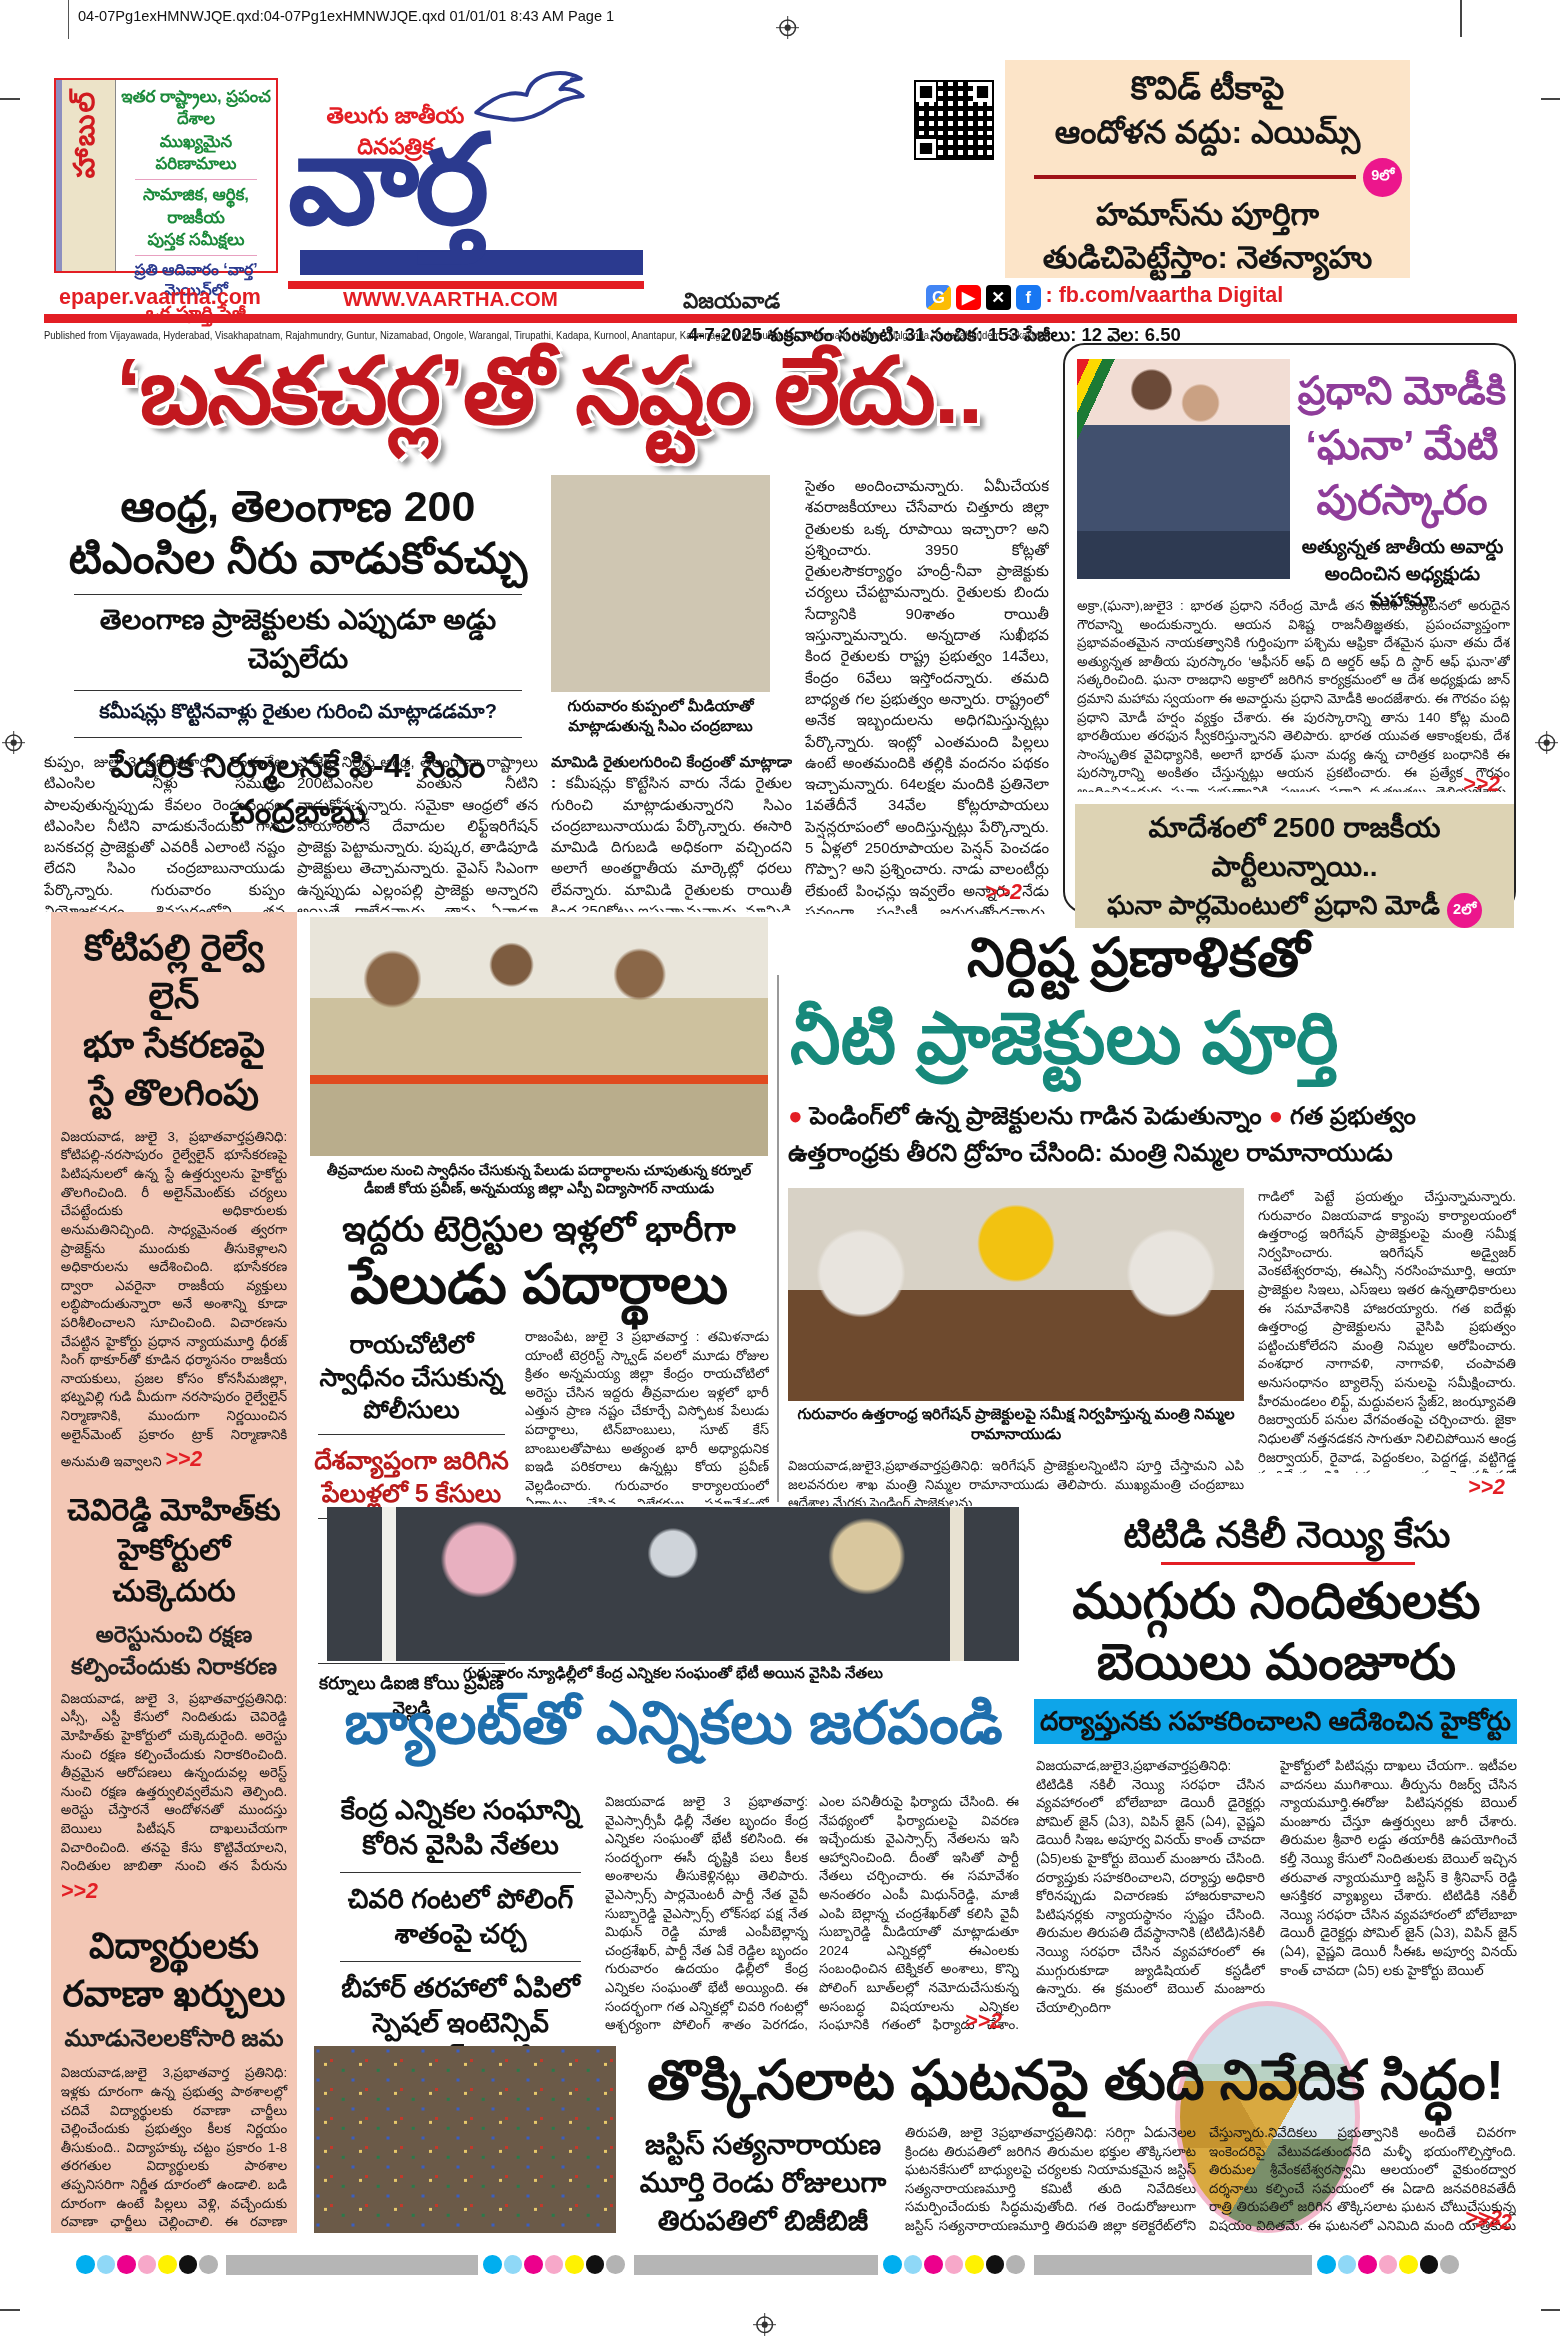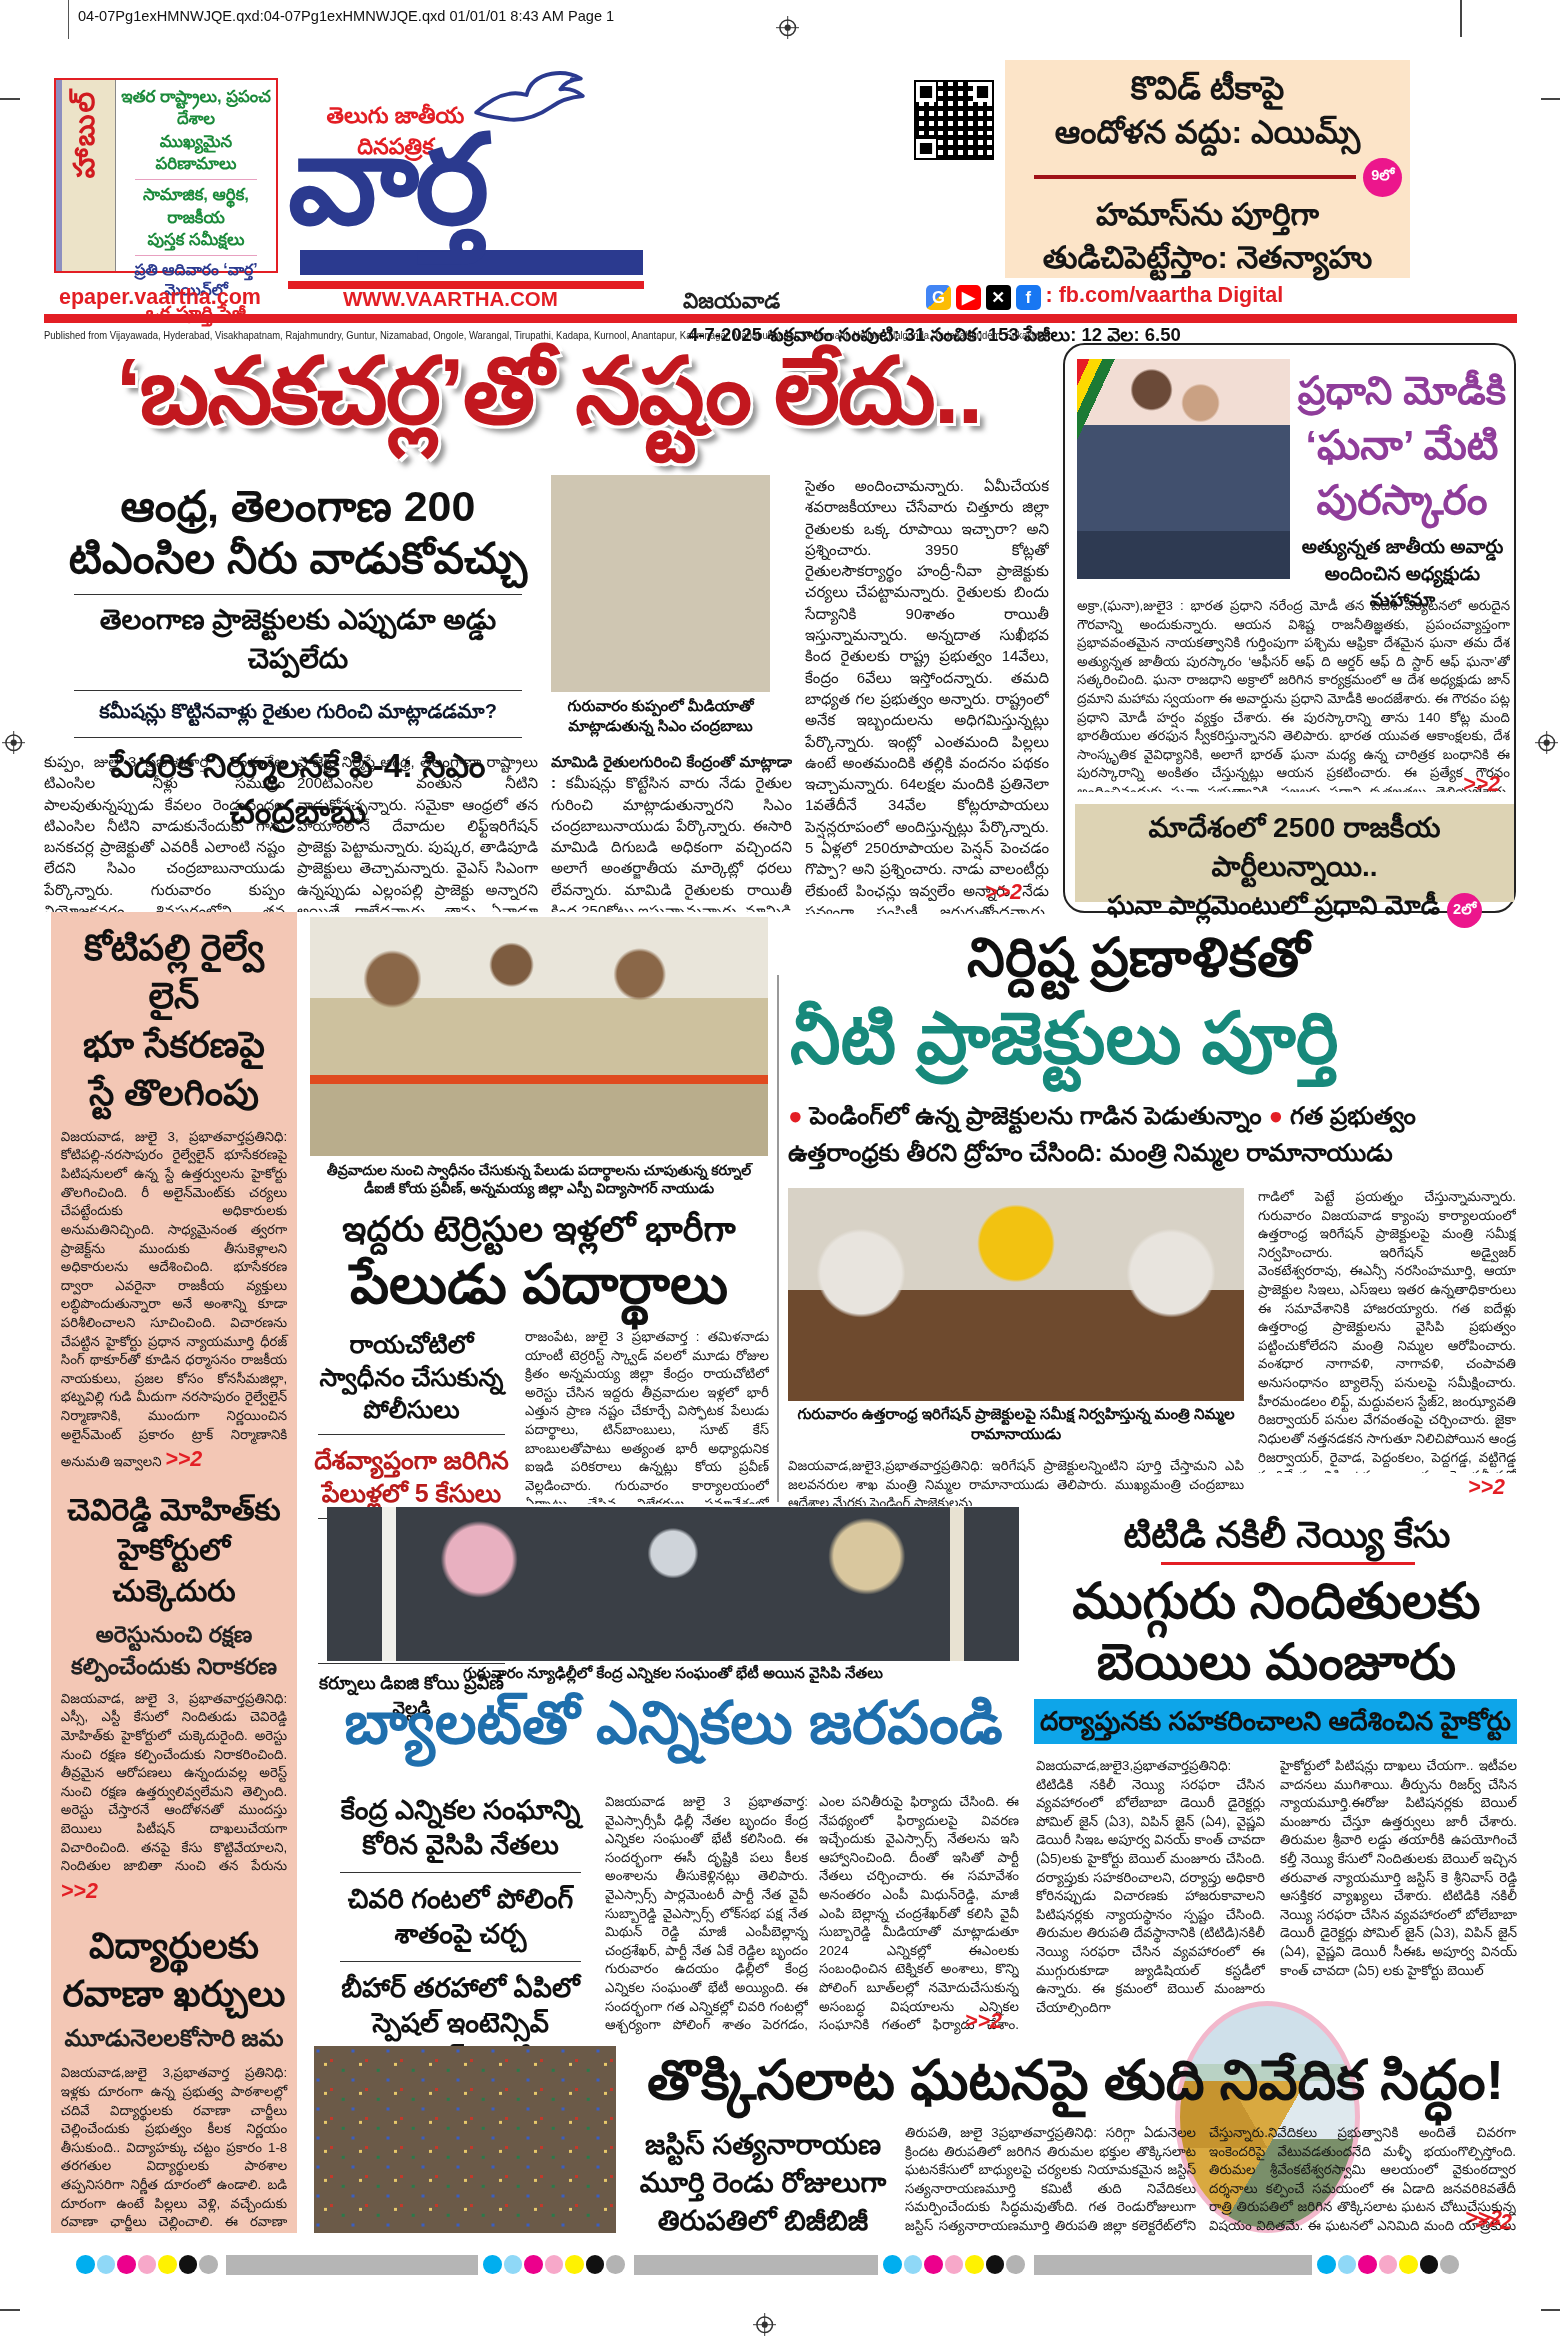--- a/index.html
+++ b/index.html
@@ -220,21 +220,21 @@
     <div class="b" style="font-size:39px;color:#8f3d9a;line-height:1.35;">ప్రధాని మోడీకి</div>
     <div class="b" style="font-size:41px;color:#8f3d9a;line-height:1.35;">‘ఘనా’ మేటి</div>
     <div class="b" style="font-size:41px;color:#8f3d9a;line-height:1.35;">పురస్కారం</div>
   </div>
   <div class="abs tc" style="left:1295px;top:534px;width:215px;">
     <div class="b" style="font-size:19px;color:#111;line-height:1.4;">అత్యున్నత జాతీయ అవార్డు</div>
     <div class="b" style="font-size:19px;color:#111;line-height:1.4;">అందించిన అధ్యక్షుడు మహామా</div>
   </div>
   <div class="abs body-sm just clip" style="left:1077px;top:597px;width:433px;height:195px;">అక్రా,(ఘనా),జులై3 : భారత ప్రధాని నరేంద్ర మోడీ తన విదేశీ పర్యటనలో అరుదైన గౌరవాన్ని అందుకున్నారు. ఆయన విశిష్ట రాజనీతిజ్ఞతకు, ప్రపంచవ్యాప్తంగా ప్రభావవంతమైన నాయకత్వానికి గుర్తింపుగా పశ్చిమ ఆఫ్రికా దేశమైన ఘనా తమ దేశ అత్యున్నత జాతీయ పురస్కారం ‘ఆఫీసర్ ఆఫ్ ది ఆర్డర్ ఆఫ్ ది స్టార్ ఆఫ్ ఘనా’తో సత్కరించింది. ఘనా రాజధాని అక్రాలో జరిగిన కార్యక్రమంలో ఆ దేశ అధ్యక్షుడు జాన్ ద్రమాని మహామ స్వయంగా ఈ అవార్డును ప్రధాని మోడీకి అందజేశారు. ఈ గౌరవం పట్ల ప్రధాని మోడీ హర్షం వ్యక్తం చేశారు. ఈ పురస్కారాన్ని తాను 140 కోట్ల మంది భారతీయుల తరఫున స్వీకరిస్తున్నానని తెలిపారు. భారత యువత ఆకాంక్షలకు, దేశ సాంస్కృతిక వైవిధ్యానికి, అలాగే భారత్ ఘనా మధ్య ఉన్న చారిత్రక బంధానికి ఈ పురస్కారాన్ని అంకితం చేస్తున్నట్లు ఆయన ప్రకటించారు. ఈ ప్రత్యేక గౌరవం అందించినందుకు ఘనా ప్రభుత్వానికి, ప్రజలకు ప్రధాని కృతజ్ఞతలు తెలియజేశారు. ఘనా అత్యున్నత పురస్కారం అందుకోవడం గౌరవంగా ఉంది. ఇది భారత్‌ఘనా మధ్య ఉన్న బలమైన, చిరకాల సంబంధాలకు నిదర్శనమని ప్రధాని మోడీ ‘ఎక్స్’ వేదికగా పేర్కొన్నారు. ప్రధాని మోడీకి ఈ పురస్కారం లభించడంపై భారత విదేశాంగ శాఖ కూడా స్పందించింది. గ్లోబల్ సౌత్ దేశాల వాణిని బలోపేతం చేయడానికి మోడీ చేస్తున్న</div>
   <div class="abs more" style="left:1463px;top:772px;">&gt;&gt;2</div>
-  <div class="abs beigebox tc" style="left:1075px;top:804px;width:439px;height:98px;padding-top:7.8px;">
+  <div class="abs beigebox tc" style="left:1075px;top:804px;width:439px;height:124px;padding-top:7.8px;">
     <div class="b" style="font-size:28px;color:#111;">మాదేశంలో 2500 రాజకీయ పార్టీలున్నాయి..</div>
     <div class="b" style="font-size:26px;color:#111;"><span>ఘనా పార్లమెంటులో ప్రధాని మోడీ</span> <span class="badge" style="width:35px;height:35px;">2లో</span></div>
   </div>
 
   <div class="abs pinkrail clip" style="left:51px;top:912px;width:246px;height:1321px;">
     <div class="tc b" style="font-size:36px;line-height:1.35;color:#111;">
       <div>కోటిపల్లి రైల్వే లైన్</div>
       <div>భూ సేకరణపై</div>
       <div>స్టే తొలగింపు</div>
     </div>

